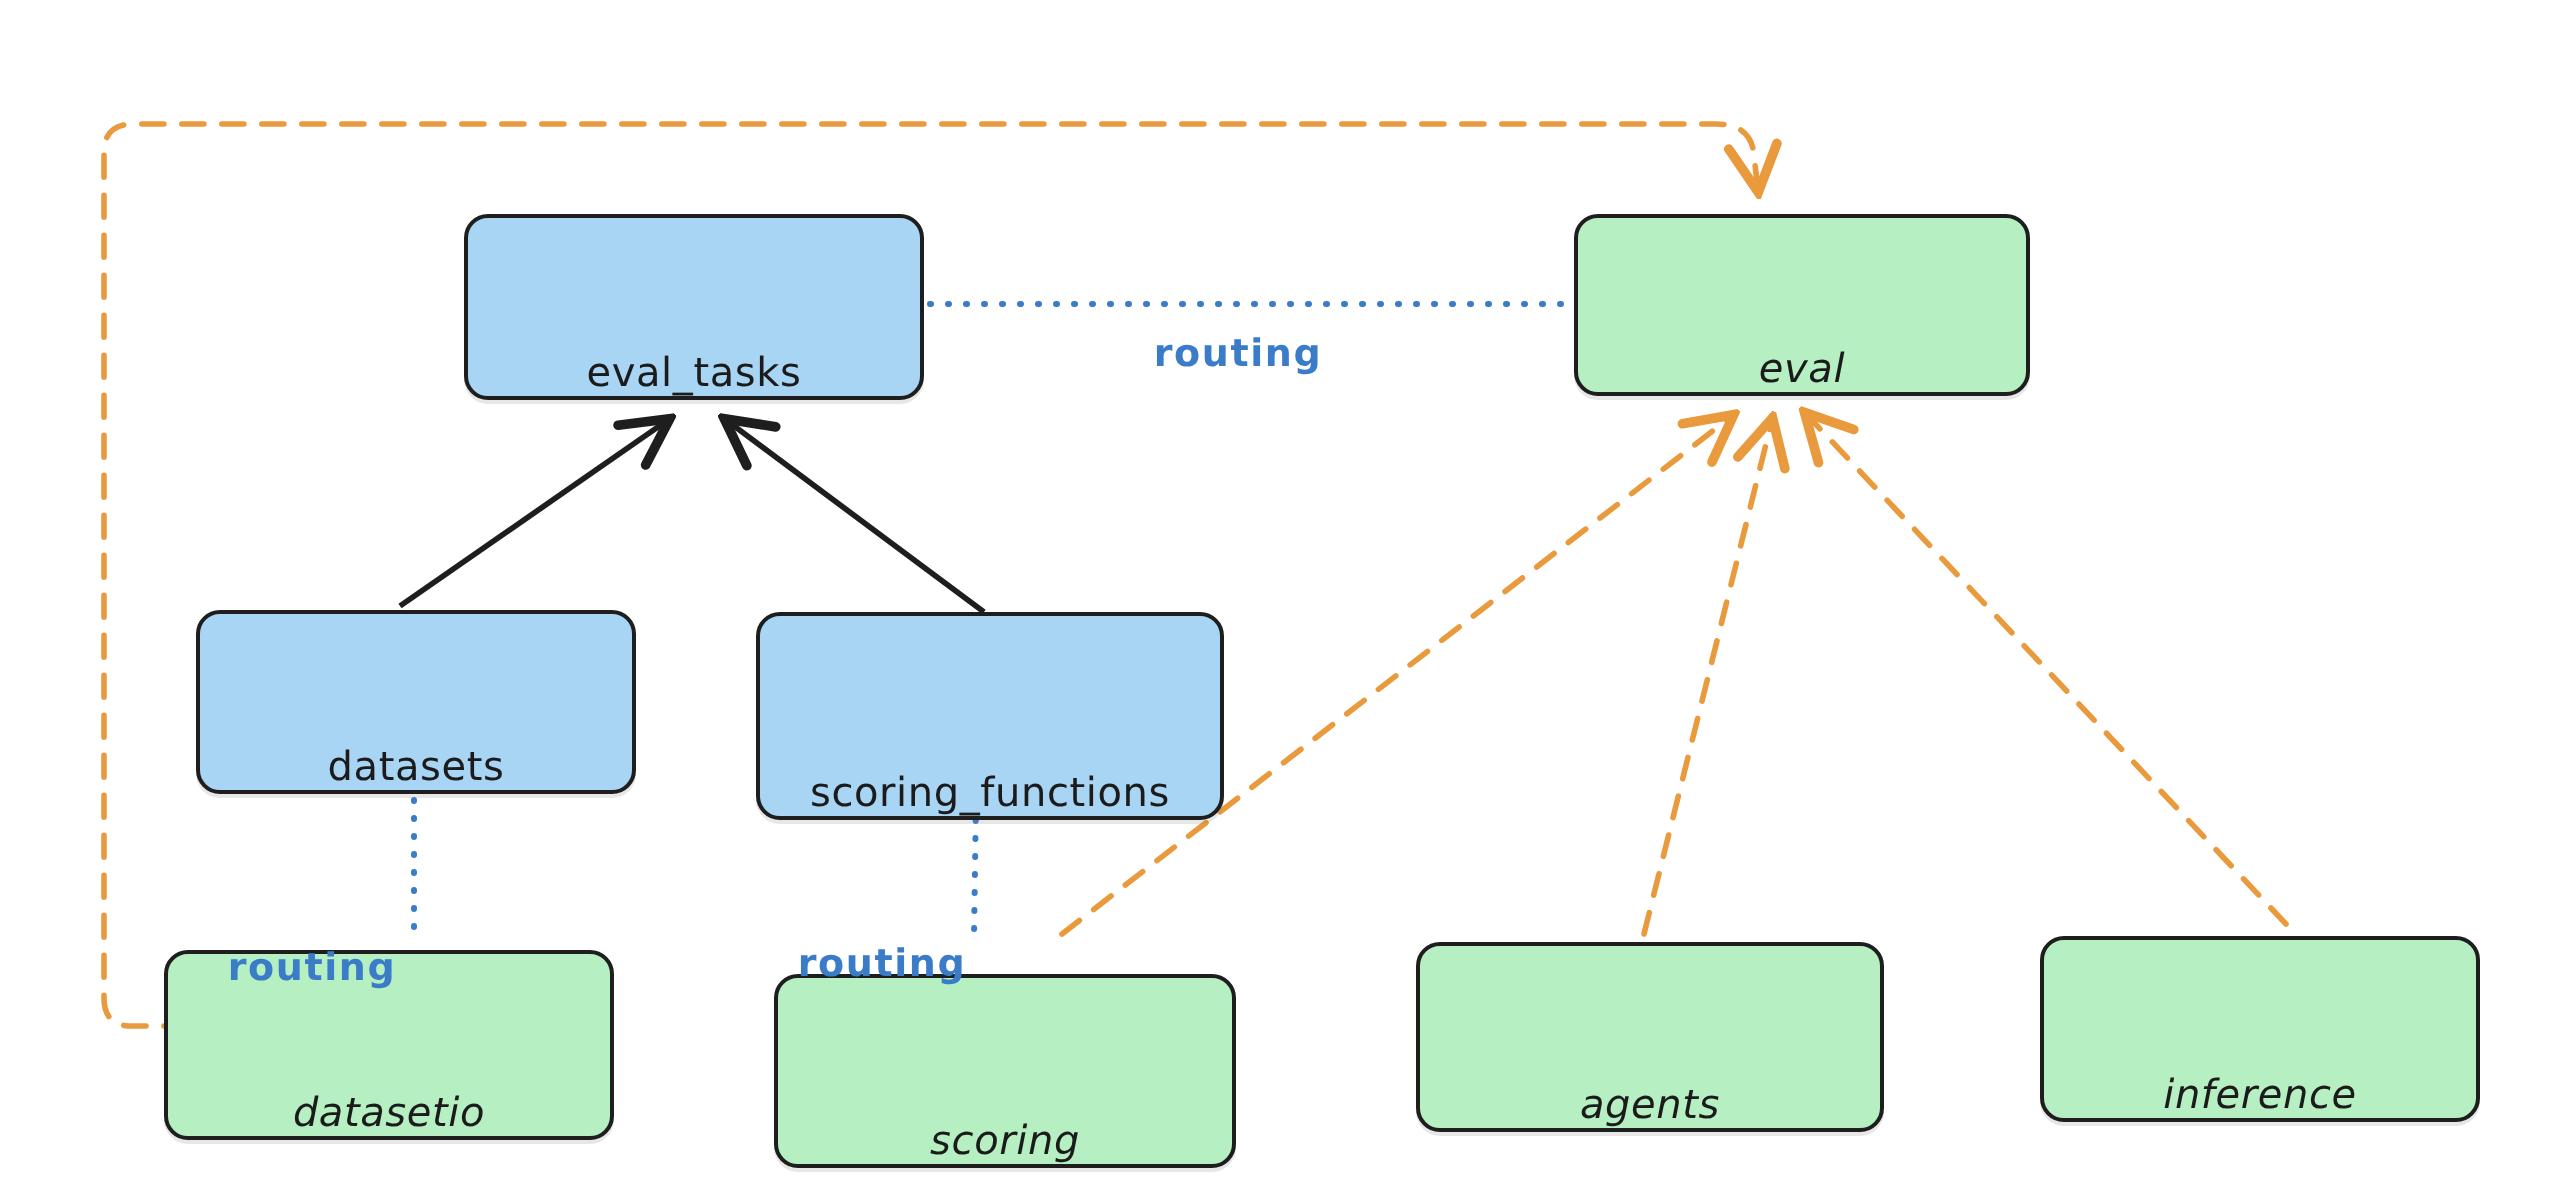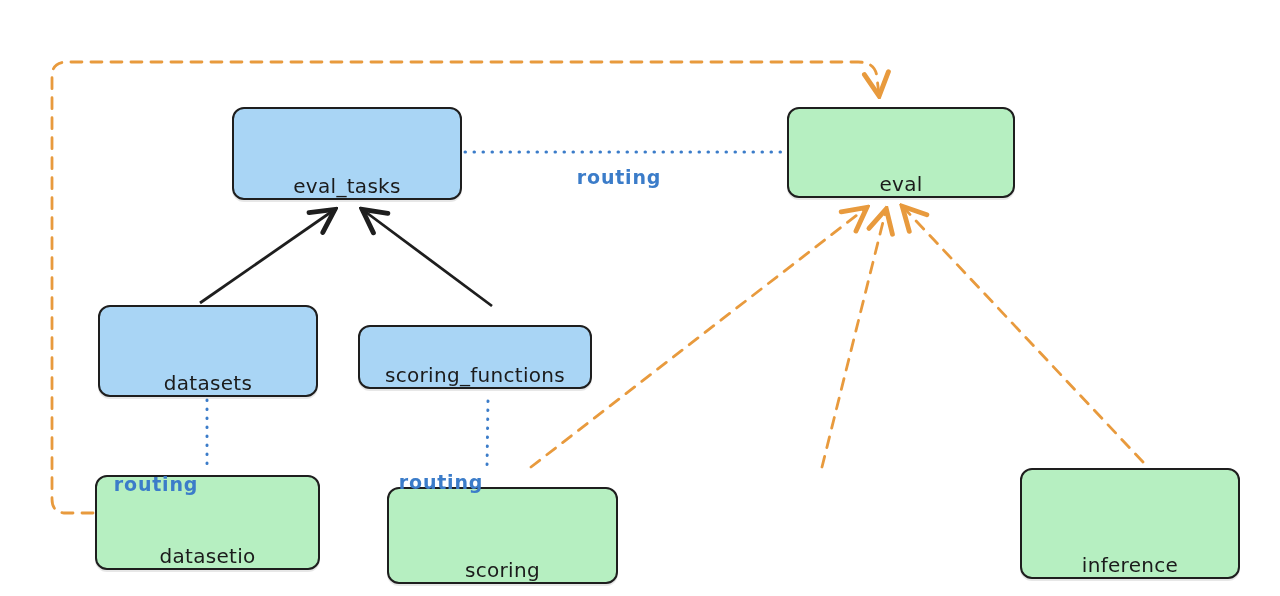--- a/index.html
+++ b/index.html
@@ -22,21 +22,21 @@
     display:flex;align-items:flex-end;justify-content:center;
     border:2.6px solid var(--stroke,#1e1e1e);
     border-radius:12px;
     font-size:20px;
     color:#1b1b1b;
     letter-spacing:0.3px;
     box-shadow:0 2px 0 rgba(120,120,120,0.18);
     box-sizing:border-box;
   }
   .node.blue{background:var(--blue-fill,#a9d5f5);}
-  .node.green{background:var(--green-fill,#b6efc1);}
+  .node.green{background:var(--green-fill,#b6efc1);font-style:italic;}
   .edge-label{
     position:absolute;
     transform:translate(-50%,-50%);
     color:var(--routing-blue,#3b7cc9);
     font-size:19px;
     font-weight:bold;
     letter-spacing:0.8px;
     white-space:nowrap;
     margin-top:47px;
   }
@@ -74,34 +74,37 @@
   </div>
 
   <div class="node green" style="left:787px;top:107px;width:228px;height:91px;">
     <span>eval</span>
   </div>
 
   <div class="node blue" style="left:98px;top:305px;width:220px;height:92px;">
     <span>datasets</span>
   </div>
 
-  <div class="node blue" style="left:358px;top:306px;width:234px;height:64px;margin-top:19px;">
+  <div class="node blue" style="left:378px;top:306px;width:234px;height:104px;">
     <span>scoring_functions</span>
   </div>
 
-  <div class="node green" style="left:95px;top:475px;width:225px;height:95px;">
+  <div class="node green" style="left:82px;top:475px;width:225px;height:95px;">
     <span>datasetio</span>
   </div>
 
   <div class="node green" style="left:387px;top:471px;width:231px;height:97px;margin-top:16px;">
     <span>scoring</span>
   </div>
 
+  <div class="node green" style="left:708px;top:471px;width:234px;height:95px;">
+    <span>agents</span>
+  </div>
 
-  <div class="node green" style="left:1020px;top:468px;width:220px;height:111px;">
+  <div class="node green" style="left:1020px;top:468px;width:220px;height:93px;">
     <span>inference</span>
   </div>
 
   <div class="edge-label" style="left:619px;top:130px;">routing</div>
   <div class="edge-label" style="left:156px;top:437px;">routing</div>
   <div class="edge-label" style="left:441px;top:435px;">routing</div>
 
 </div>
 
 </body></html>

